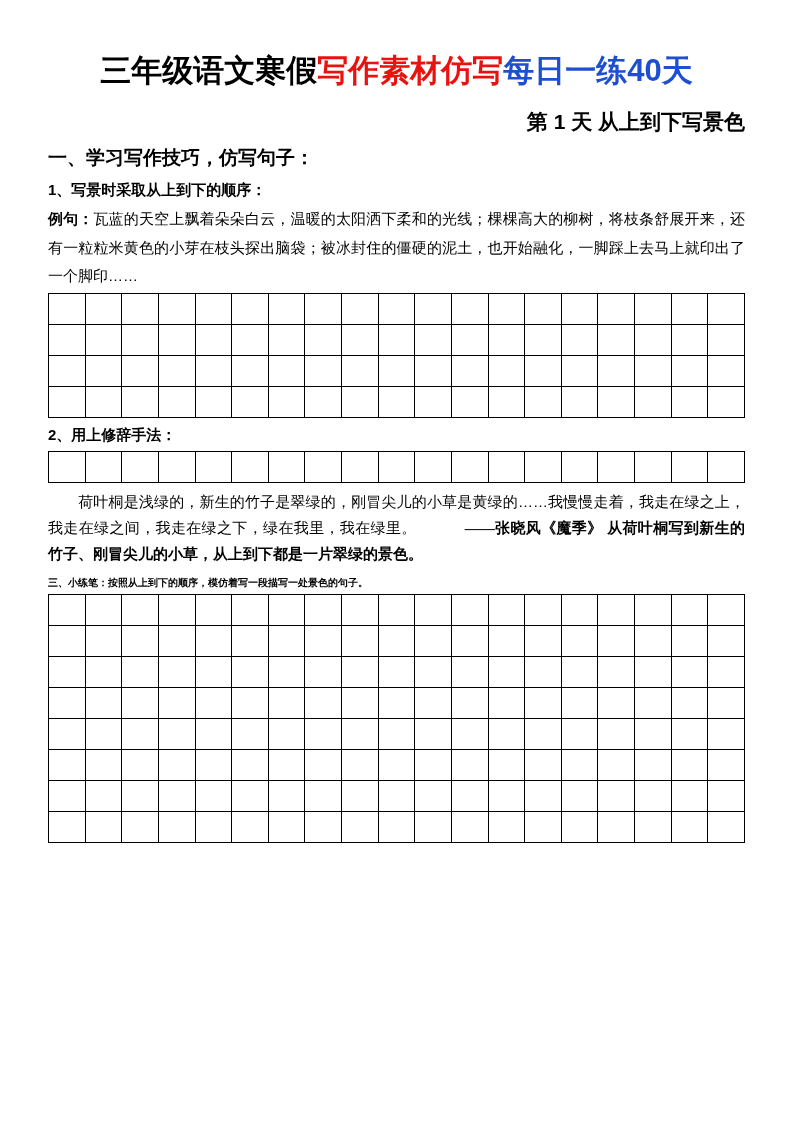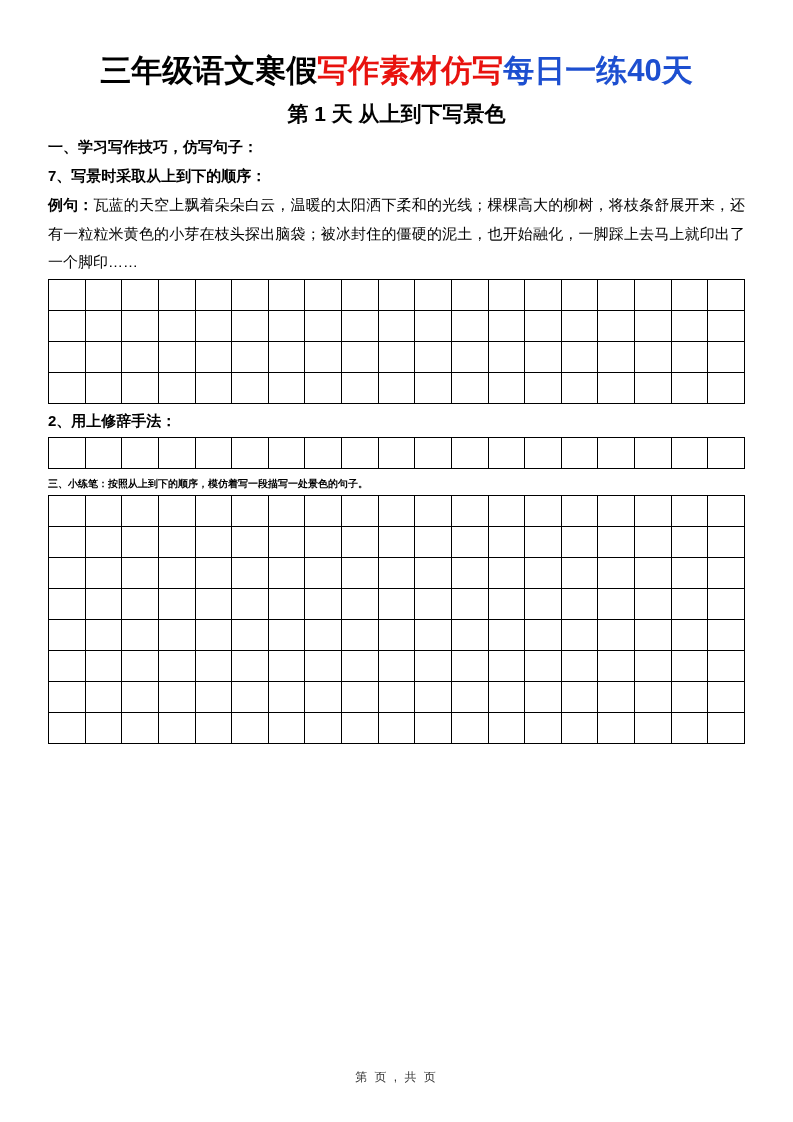--- a/index.html
+++ b/index.html
@@ -31,31 +31,31 @@
     letter-spacing: 0px;
     white-space: nowrap;
     margin-top: 14px;
     margin-bottom: 6px;
   }
   .doc-title .seg-black { color: #000000; }
   .doc-title .seg-red { color: #e8120e; }
   .doc-title .seg-blue { color: #1d4fd0; }
 
   .day-title {
-    text-align: center;
+    text-align: right;
     font-weight: bold;
     font-size: 21px;
-    margin-top: 8px;
+    margin-top: 16px;
     margin-bottom: 8px;
   }
 
   
   .sec-head {
     font-weight: bold;
-    font-size: 15px;
+    font-size: 19px;
     margin: 6px 0 4px 0;
     line-height: 1.5;
   }
   .sub-head {
     font-weight: bold;
     font-size: 15px;
     margin: 6px 0 4px 0;
     line-height: 1.5;
   }
   .para {
@@ -126,21 +126,21 @@
 <div class="page">
 
   <div class="doc-title">
     <span class="seg-black">三年级语文寒假</span><span class="seg-red">写作素材仿写</span><span class="seg-blue">每日一练40天</span>
   </div>
 
   <div class="day-title">第 1 天 从上到下写景色</div>
 
   <div class="sec-head">一、学习写作技巧，仿写句子：</div>
 
-  <div class="sub-head">7、写景时采取从上到下的顺序：</div>
+  <div class="sub-head">1、写景时采取从上到下的顺序：</div>
 
   <div class="para">
     <span class="lead">例句：</span><span>瓦蓝的天空上飘着朵朵白云，温暖的太阳洒下柔和的光线；棵棵高大的柳树，将枝条舒展开来，还有一粒粒米黄色的小芽在枝头探出脑袋；被冰封住的僵硬的泥土，也开始融化，一脚踩上去马上就印出了一个脚印……</span>
   </div>
 
   <table class="grid g4">
       <tbody id="grid1">
         <tr>
           <td></td>
           <td></td>
@@ -251,20 +251,23 @@
           <td></td>
           <td></td>
           <td></td>
           <td></td>
           <td></td>
         </tr>
       </tbody>
     </table>
 
 
+  <div class="good-body">
+    <span class="indent"></span><span>荷叶桐是浅绿的，新生的竹子是翠绿的，刚冒尖儿的小草是黄绿的……我慢慢走着，我走在绿之上，我走在绿之间，我走在绿之下，绿在我里，我在绿里。</span><span class="gap-wide"></span><span class="quote-note">——张晓风《魔季》</span> <span class="quote-note">从荷叶桐写到新生的竹子、刚冒尖儿的小草，从上到下都是一片翠绿的景色。</span>
+  </div>
 
   <div class="practice-head">
     <span>三、小练笔</span><span>：按照从上到下的顺序，模仿着写一段描写一处景色的句子。</span>
   </div>
 
   <table class="grid g8">
       <tbody id="grid3">
         <tr>
           <td></td>
           <td></td>
@@ -429,15 +432,14 @@
           <td></td>
           <td></td>
           <td></td>
           <td></td>
           <td></td>
           <td></td>
         </tr>
       </tbody>
     </table>
 
-  <div class="footer">第   页 , 共    页</div>
 
 </div>
 
 </body></html>

